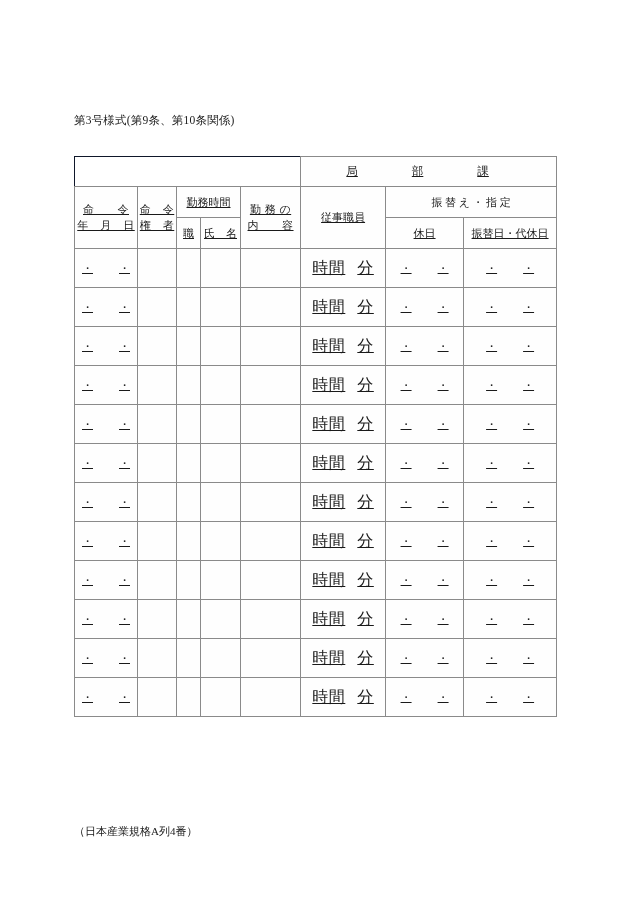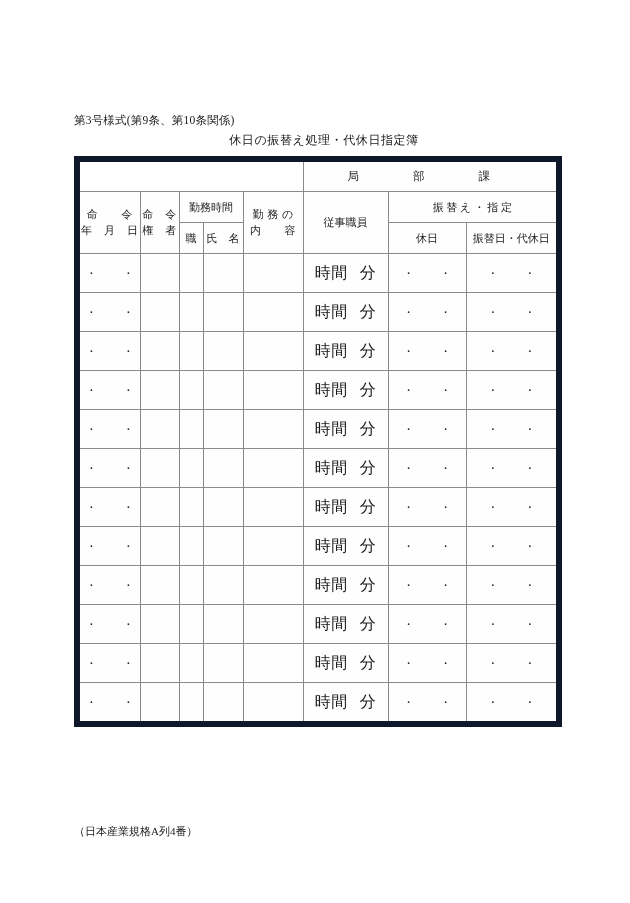--- a/index.html
+++ b/index.html
@@ -66,21 +66,22 @@
     border: 1px solid #8a8a8a;
     padding: 0;
     margin: 0;
     font-weight: normal;
     text-align: center;
     vertical-align: middle;
     background: #fefefe;
   }
   
   table.form {
-    border: 6px solid #0f172a;
+    border: 1px solid #0f172a;
+    text-decoration: underline;
   }
 
   .no-border {
     border: none !important;
     background: transparent !important;
   }
 
   
   .h-bureau {
     height: 29px;
@@ -152,21 +153,20 @@
     white-space: nowrap;
   }
 </style>
 </head>
 <body>
 
 <div class="page">
 
   <div class="form-no">第3号様式(第9条、第10条関係)</div>
 
-  <div class="doc-title">休日の振替え処理・代休日指定簿</div>
 
   <div class="table-wrap">
     <table class="form">
       <colgroup>
         <col style="width:63px">
         <col style="width:39px">
         <col style="width:24px">
         <col style="width:40px">
         <col style="width:60px">
         <col style="width:85px">

